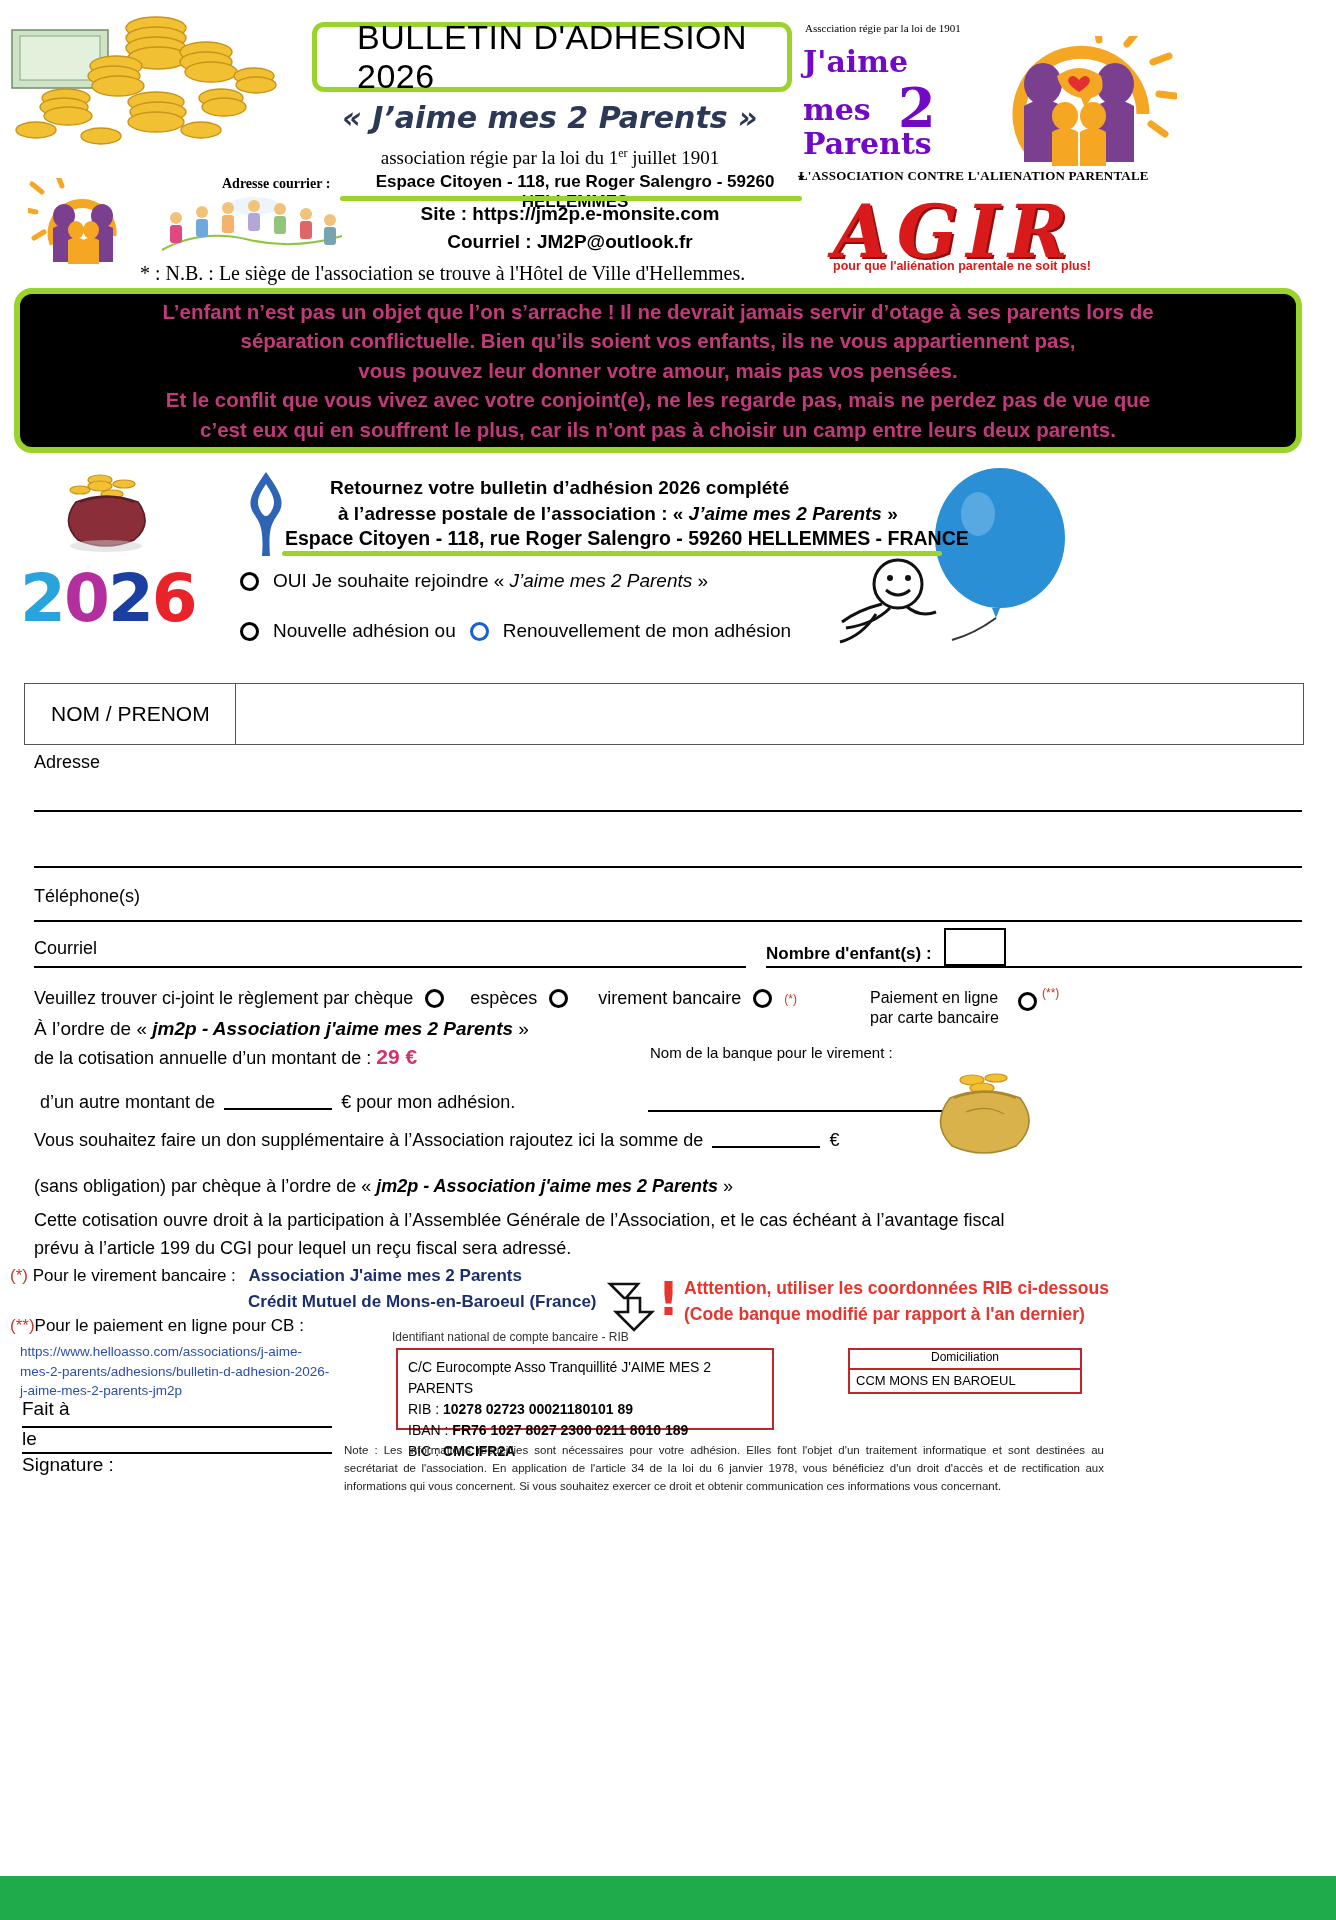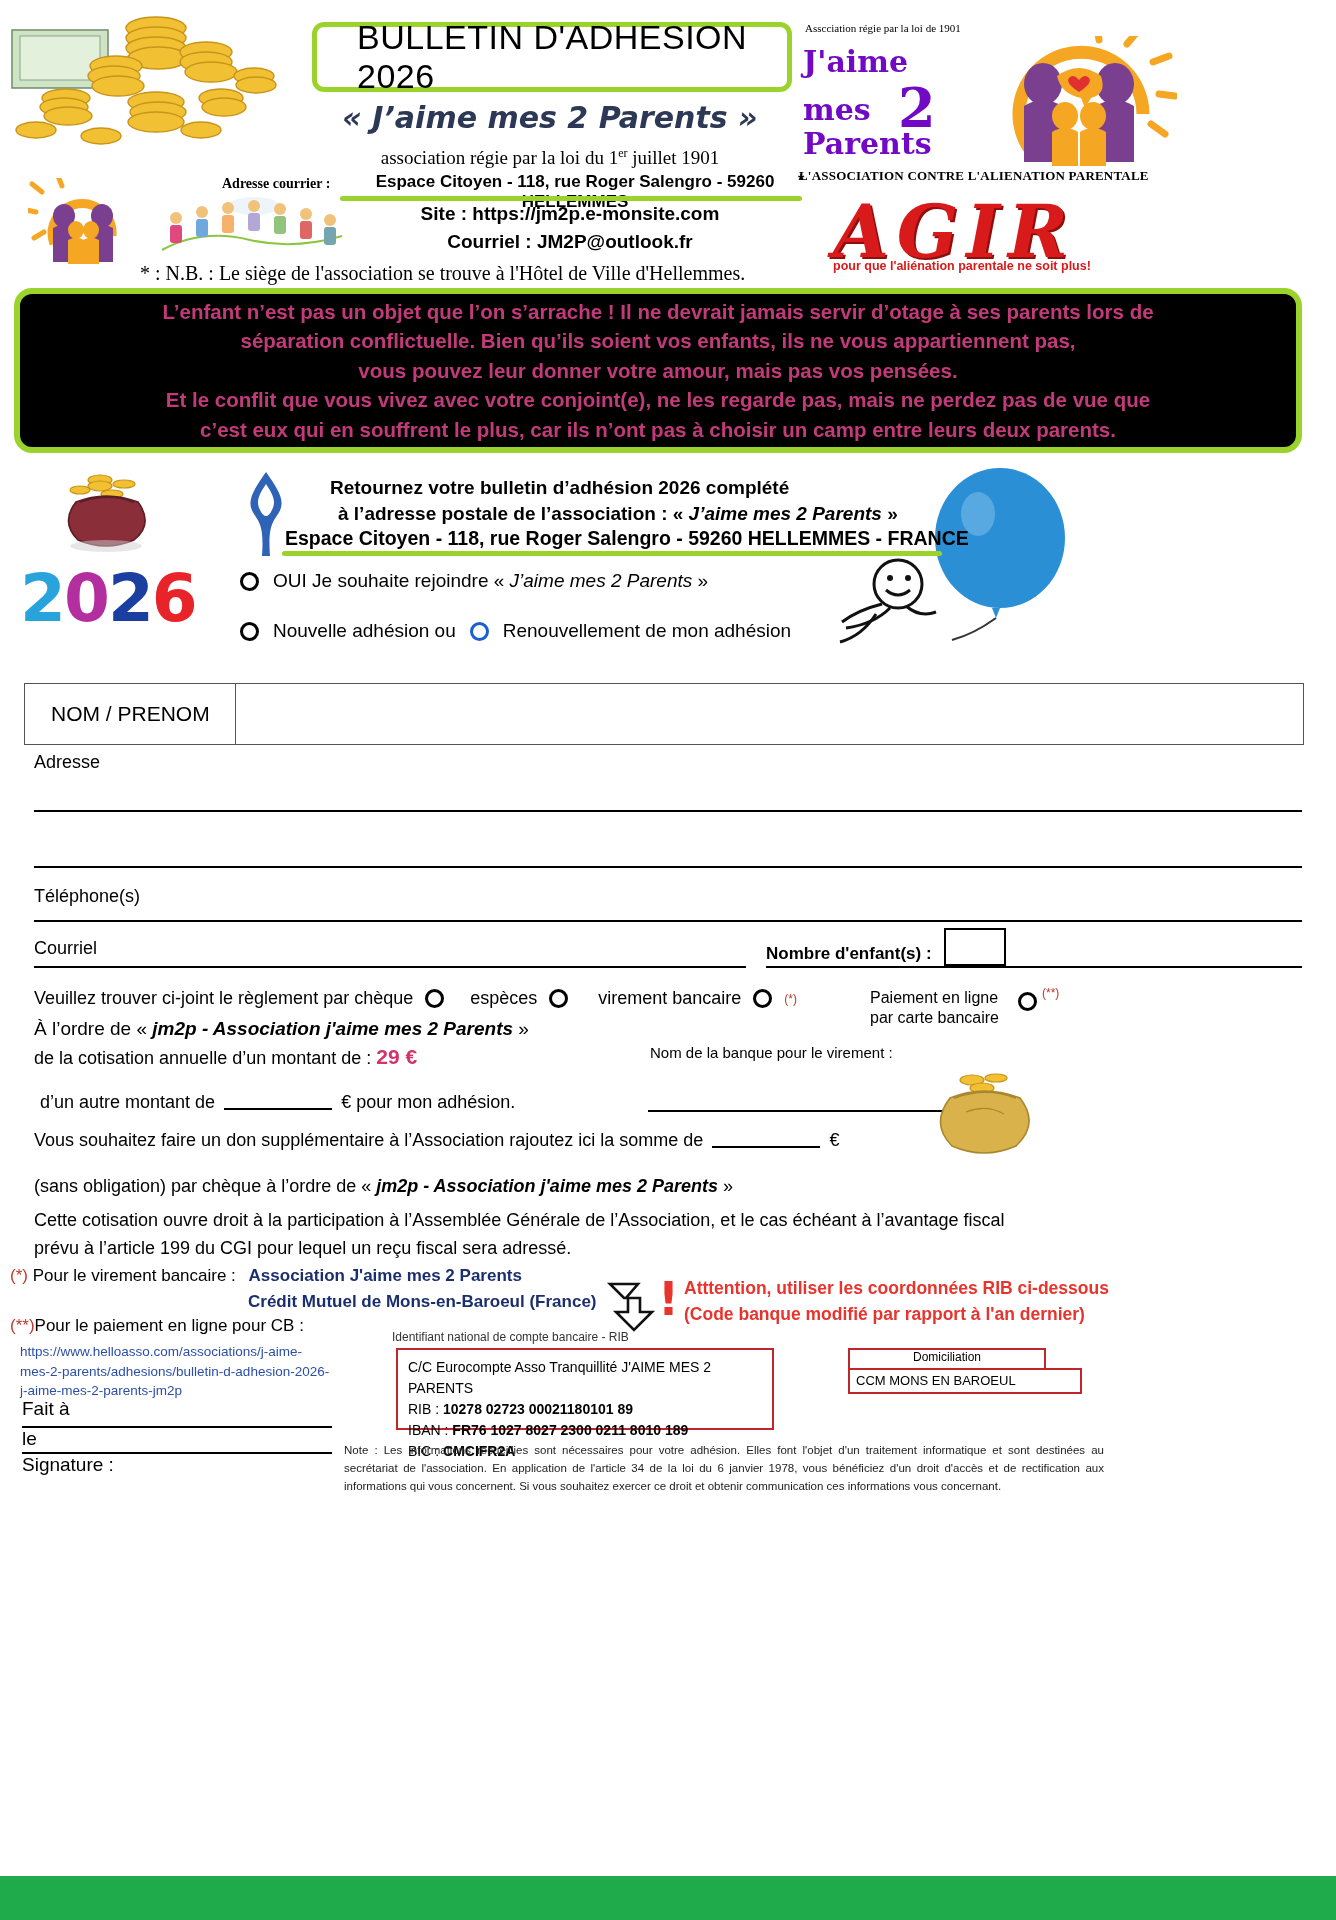--- a/index.html
+++ b/index.html
@@ -136,21 +136,21 @@
   .fait{left:22px;top:1398px;font-size:19px;}
   .fr1{left:22px;top:1426px;width:310px;}
   .le{left:22px;top:1428px;font-size:19px;}
   .fr2{left:22px;top:1452px;width:310px;}
   .sign{left:22px;top:1454px;font-size:19px;}
 
   
   .rib-cap{left:392px;top:1330px;font-size:12px;color:#333;}
   .rib-box{left:396px;top:1348px;width:378px;height:82px;border:2px solid #c0252b;
     box-sizing:border-box;padding:7px 10px 0 10px;font-size:14px;line-height:1.5;}
-  .dom-head{left:848px;top:1348px;width:198px;height:20px;border:2px solid #c0252b;
+  .dom-head{left:848px;top:1348px;width:234px;height:20px;border:2px solid #c0252b;
     border-bottom:none;box-sizing:border-box;text-align:center;font-size:12px;}
   .dom-val{left:848px;top:1368px;width:234px;height:26px;border:2px solid #c0252b;
     box-sizing:border-box;padding:3px 6px;font-size:13px;}
   .note{left:344px;top:1442px;width:760px;font-size:11.5px;line-height:1.55;
     text-align:justify;color:#222;}
 
   
   .green-footer{left:0;top:1876px;width:1336px;height:44px;background:#1faa4c;}
   .coin-pile{left:6px;top:6px;width:296px;height:150px;}
   .kid-strip{left:158px;top:192px;width:186px;height:66px;}

